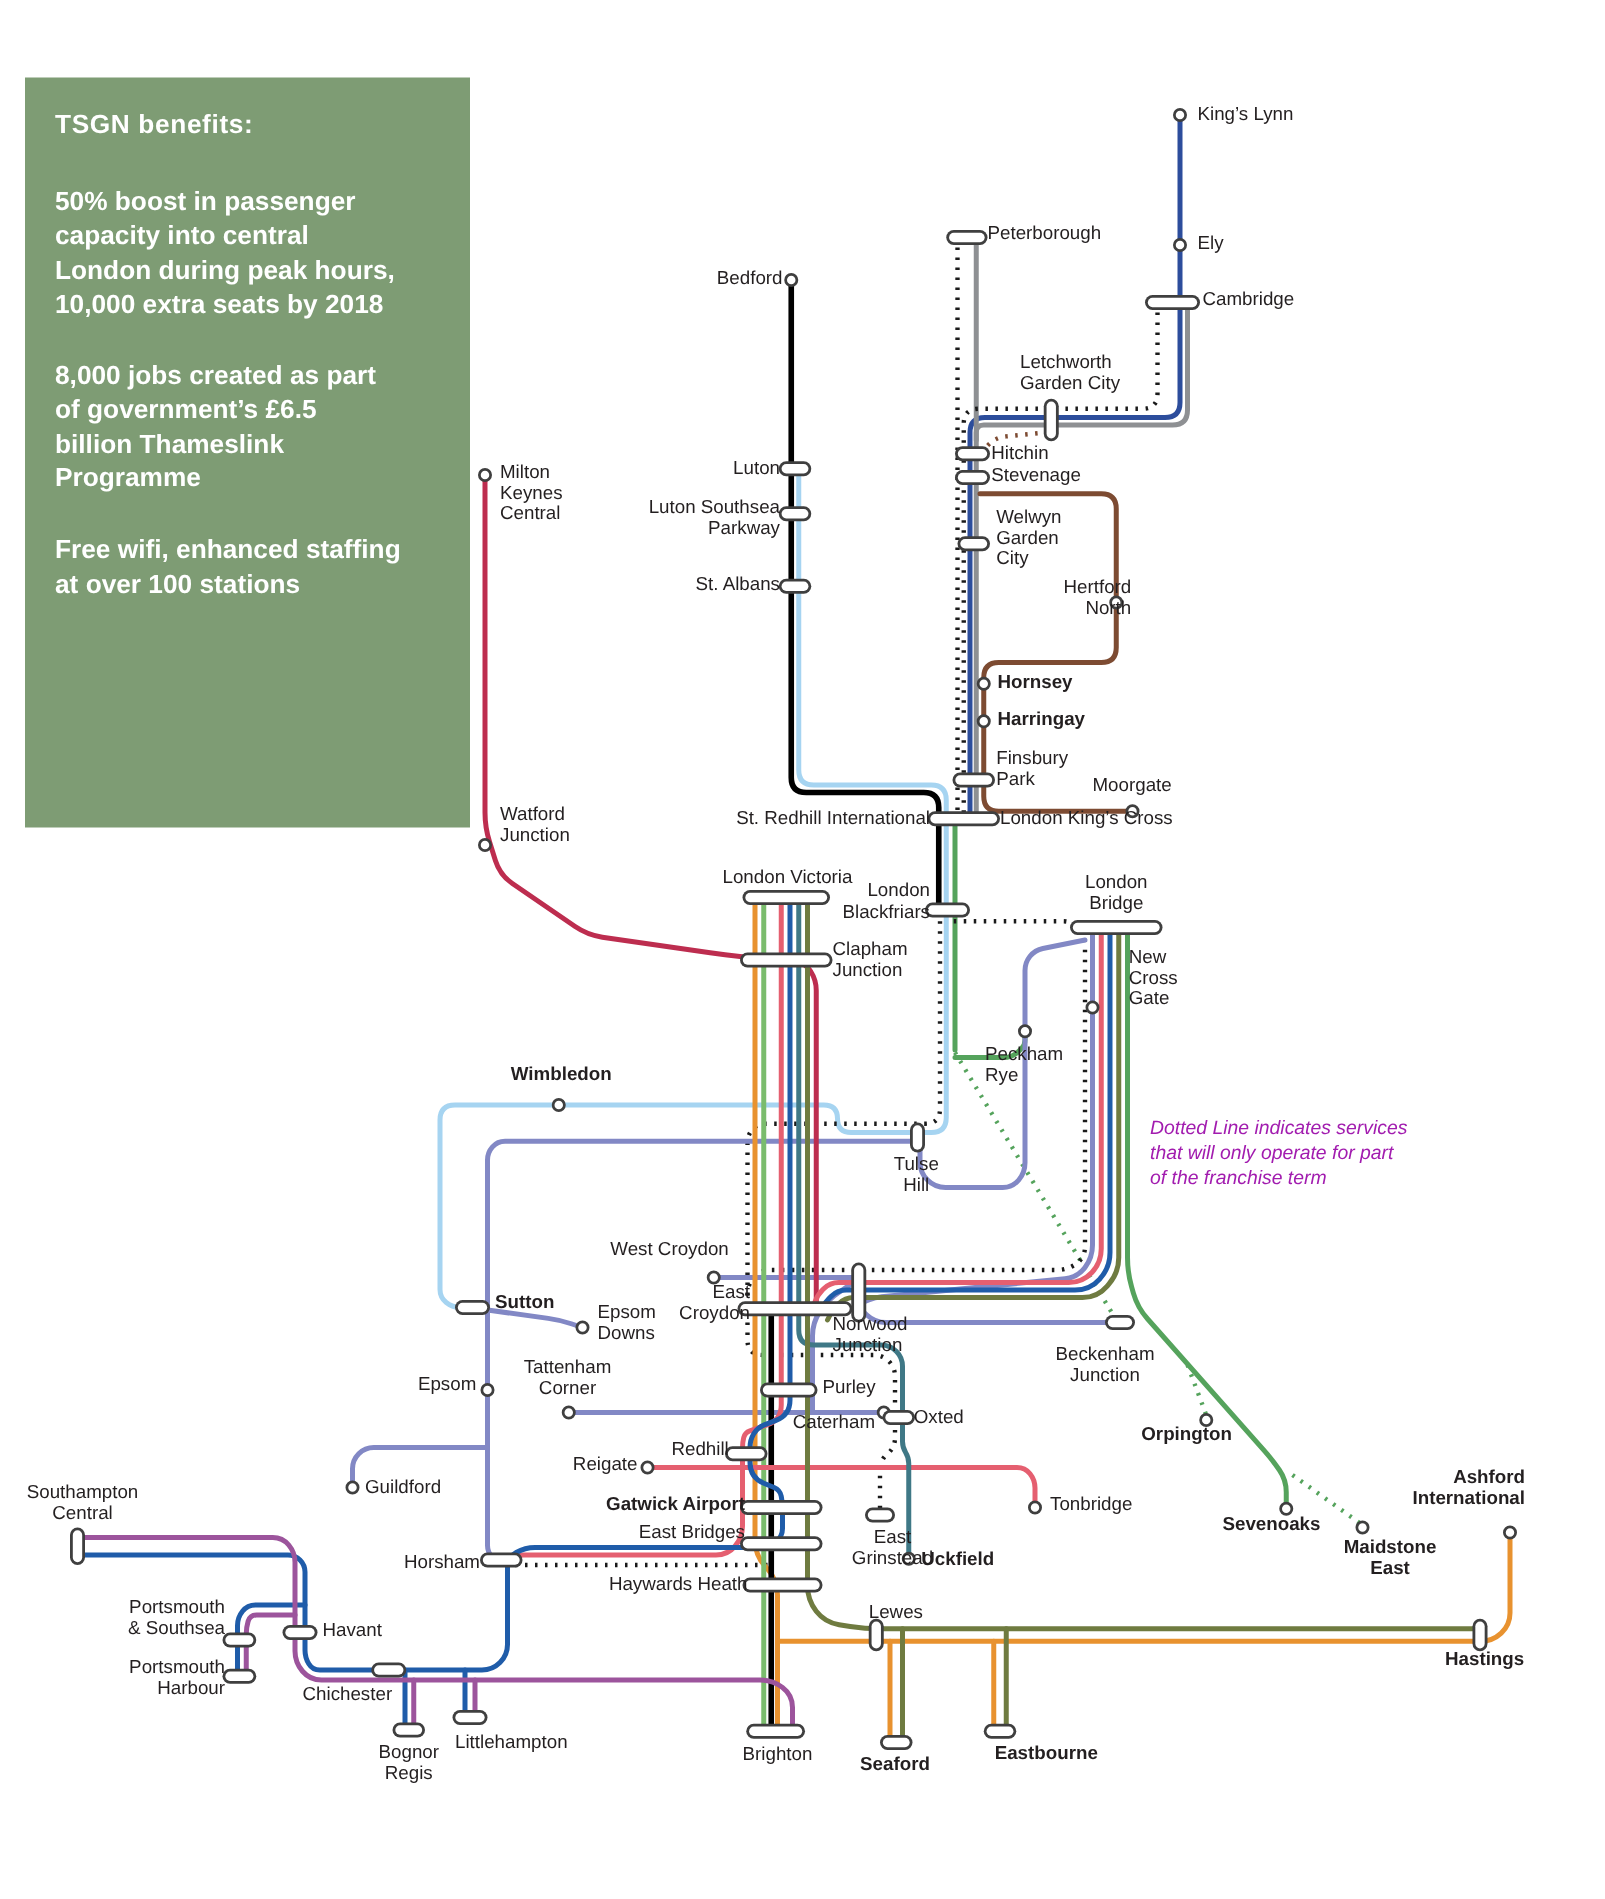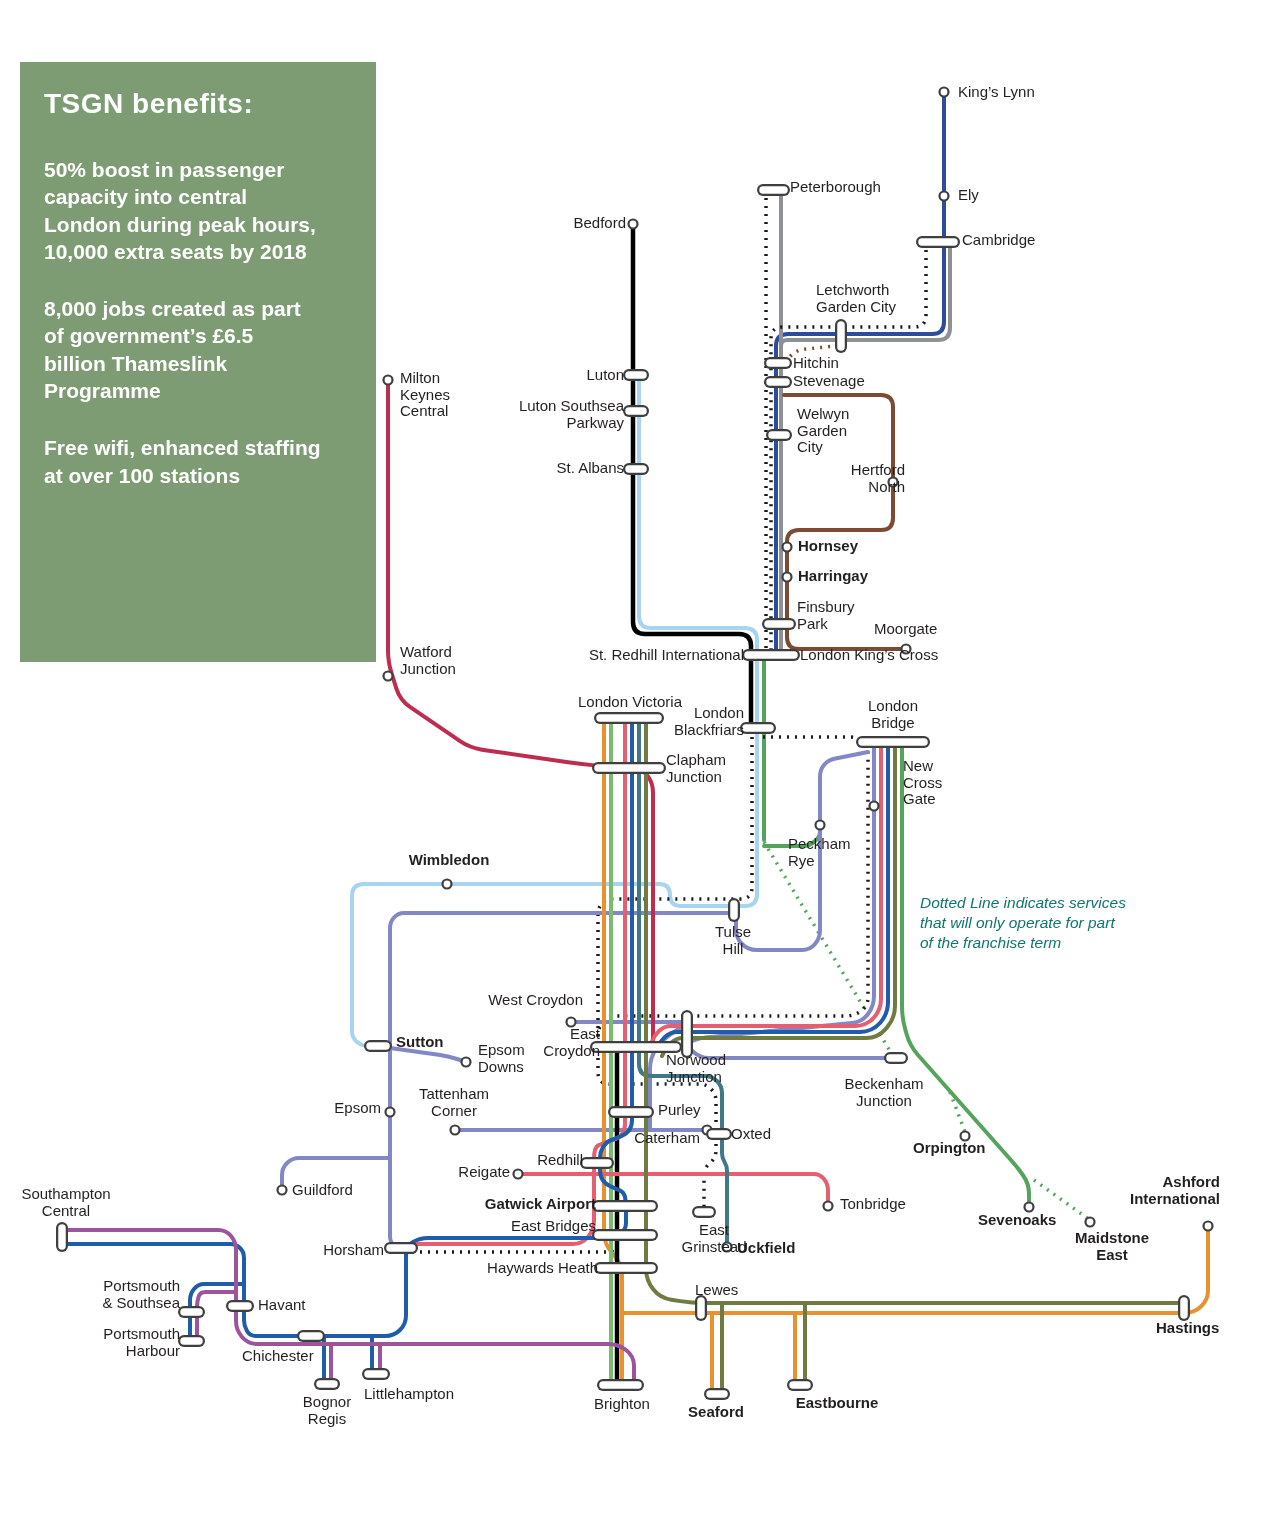--- a/index.html
+++ b/index.html
@@ -1,31 +1,31 @@
 <!DOCTYPE html>
 <html><head>
 <meta charset="utf-8">
 <style>
   html,body{margin:0;padding:0;background:#ffffff;}
   .page{position:relative;width:1284px;height:1519px;background:#ffffff;overflow:hidden;
         font-family:"Liberation Sans","DejaVu Sans",sans-serif;}
   
   .benefits{position:absolute;left:20px;top:62px;width:356px;height:600px;background:#7e9c74;
             color:#ffffff;box-sizing:border-box;padding:26px 24px;}
-  .benefits h2{margin:0 0 36px 0;font-size:28px;font-weight:bold;letter-spacing:.5px;}
+  .benefits h2{margin:0 0 36px 0;font-size:21px;font-weight:bold;letter-spacing:.5px;}
   .benefits p{margin:0 0 30px 0;font-size:21px;font-weight:bold;line-height:1.3;white-space:pre-line;}
   
   #map-svg{position:absolute;left:0;top:0;width:1284px;height:1519px;}
   #labels{position:absolute;left:0;top:0;width:1284px;height:1519px;pointer-events:none;}
   .stn-label{position:absolute;font-size:15px;line-height:1.1;color:#231f20;white-space:pre-line;}
   .stn-label.bold{font-weight:bold;}
   .stn-label.center{transform:translateX(-50%);text-align:center;}
   .stn-label.right{text-align:right;}
   .note{position:absolute;left:920px;top:893px;width:270px;font-size:15.5px;font-style:italic;
-        color:#0f766e;line-height:1.28;white-space:pre-line;}
+        color:#a21caf;line-height:1.28;white-space:pre-line;}
 </style>
 </head>
 <body>
 
 <div class="page">
   <div class="benefits">
     <h2>TSGN benefits:</h2>
     <p>50% boost in passenger
 capacity into central
 London during peak hours,

